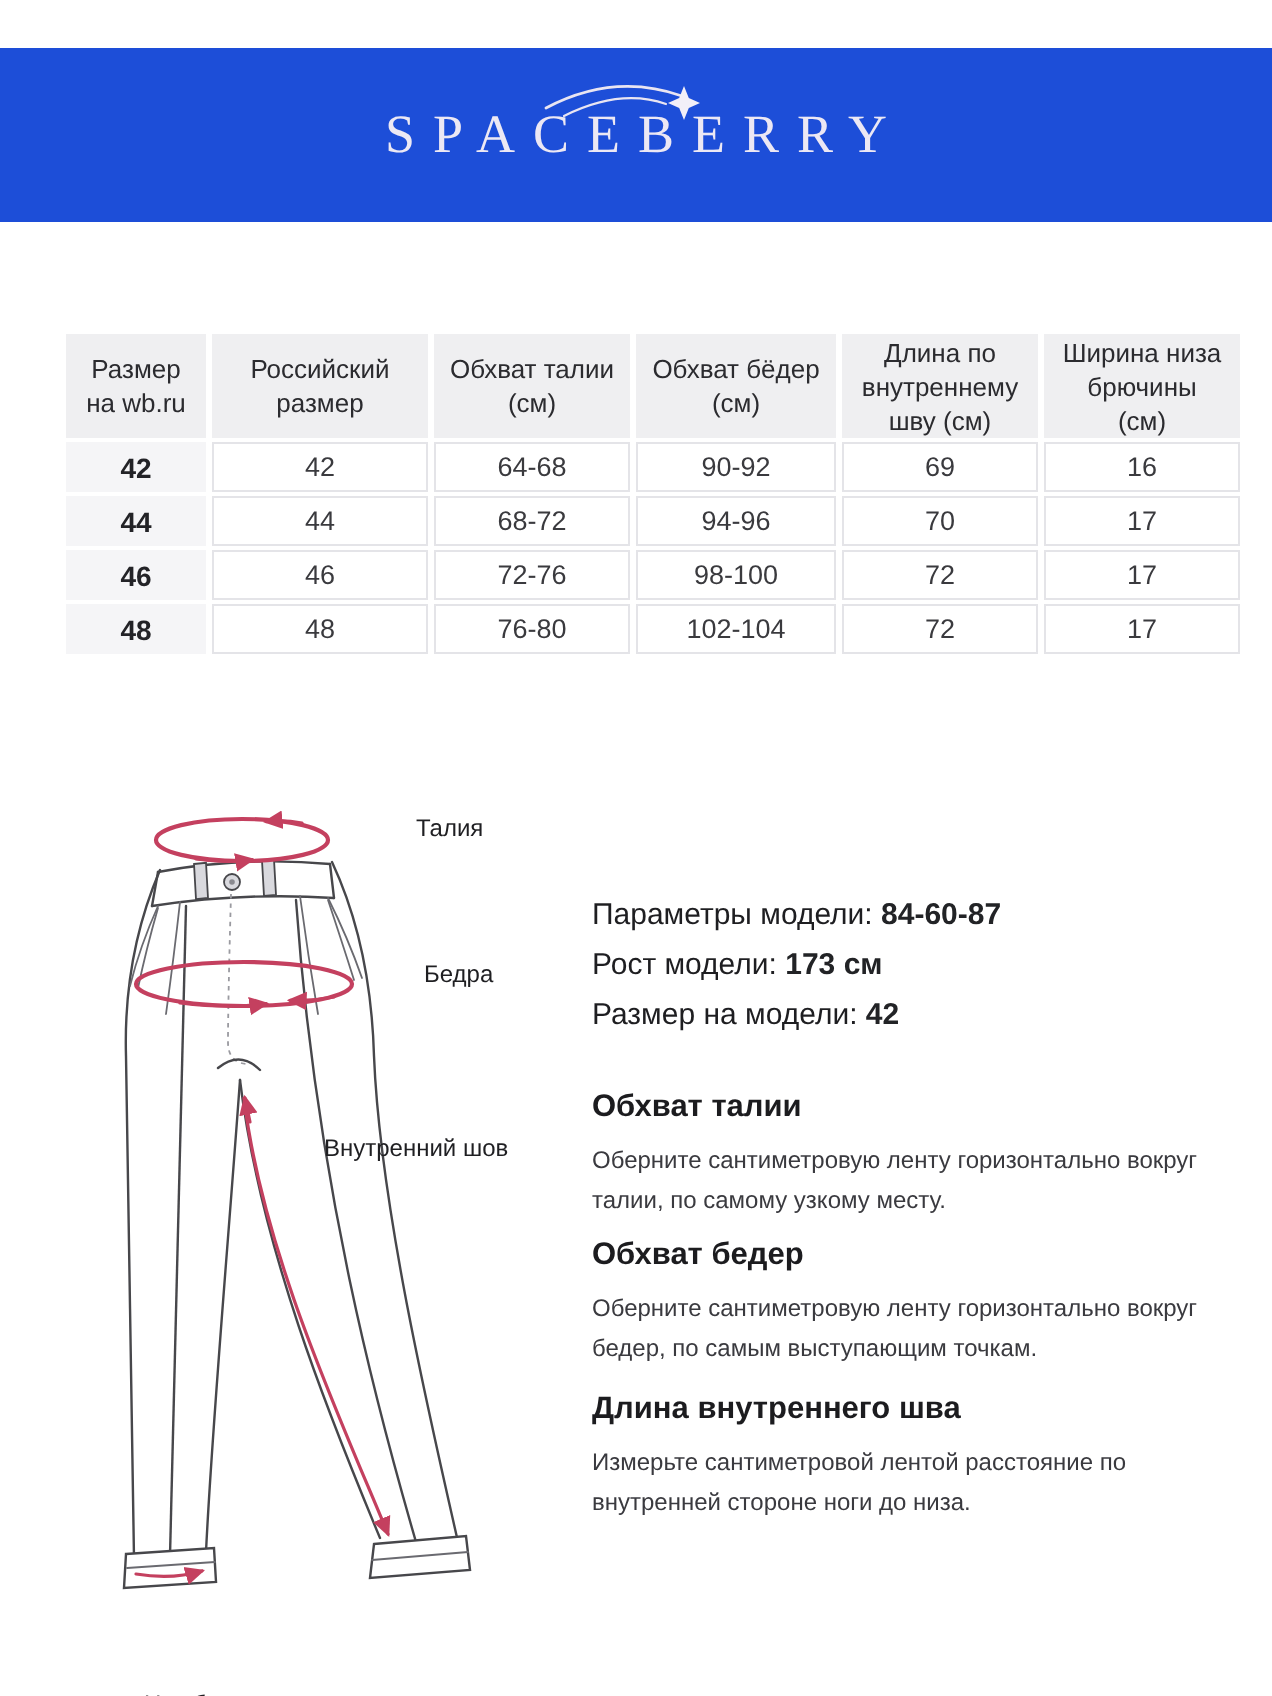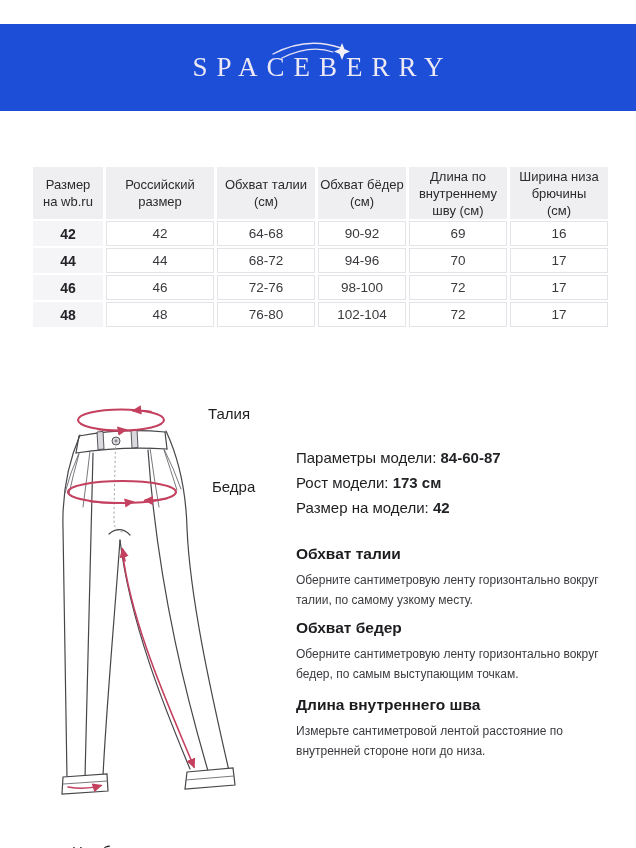--- a/index.html
+++ b/index.html
@@ -34,26 +34,26 @@
     white-space:pre-line;
   }
   .size-table td {
     height:25px; vertical-align:middle; text-align:center;
     font-size:13.5px; color:#3a3a3e; background:#ffffff;
     border:1px solid #e4e4e8;
   }
   .size-table td.firstcol {
     background:#f5f5f7; border:none; font-weight:700; color:#232327; font-size:14px;
   }
-  .c1{width:70px}.c2{width:108px}.c3{width:98px}.c4{width:88px}.c5{width:98px}.c6{width:98px}
+  .c1{width:70px}.c2{width:108px}.c3{width:98px}.c4{width:100px}.c5{width:98px}.c6{width:98px}
 
   
   .pants-svg { position:absolute; left:30px; top:393px; width:262px; height:445px; }
   .diag-label {
-    position:absolute; font-size:15px; font-weight:500; color:#1f1f22; line-height:20px;
+    position:absolute; font-size:12px; font-weight:500; color:#1f1f22; line-height:20px;
   }
   .lbl-waist  { left:208px; top:404px; }
   .lbl-hips   { left:212px; top:477px; }
   .lbl-inseam { left:162px; top:564px; width:112px; }
   .lbl-hem    { left:72px;  top:810px;margin-top:32px; }
 
   
   .model-info { position:absolute; left:296px; top:445px; font-size:15px; line-height:25px; }
   .model-info .lbl { font-weight:400; color:#1e1e21; }
   .model-info .val { font-weight:700; color:#222326; }
@@ -192,20 +192,21 @@
     <path class="stroke-accent-thin" d="M137,105.5 Q126,107.6 115,107.2" marker-end="url(#arw)"></path>
 
     <path class="stroke-accent-thin" d="M92,156 C101,232 140,316 164,374" marker-end="url(#arw)"></path>
     <path class="stroke-accent-thin" d="M95,168 L92.5,156" marker-end="url(#arw)"></path>
 
     <path class="stroke-accent-thin" d="M38,394 Q56,397 71,392.5" marker-end="url(#arw)"></path>
   </svg>
 
   <div class="diag-label lbl-waist">Талия</div>
   <div class="diag-label lbl-hips">Бедра</div>
+  <div class="diag-label lbl-inseam">Внутренний шов</div>
   <div class="diag-label lbl-hem">Низ брючины</div>
 
   <div class="model-info">
     <div>
       <span class="lbl">Параметры модели:</span>
       <span class="val">84-60-87</span>
     </div>
     <div>
       <span class="lbl">Рост модели:</span>
       <span class="val">173 см</span>

